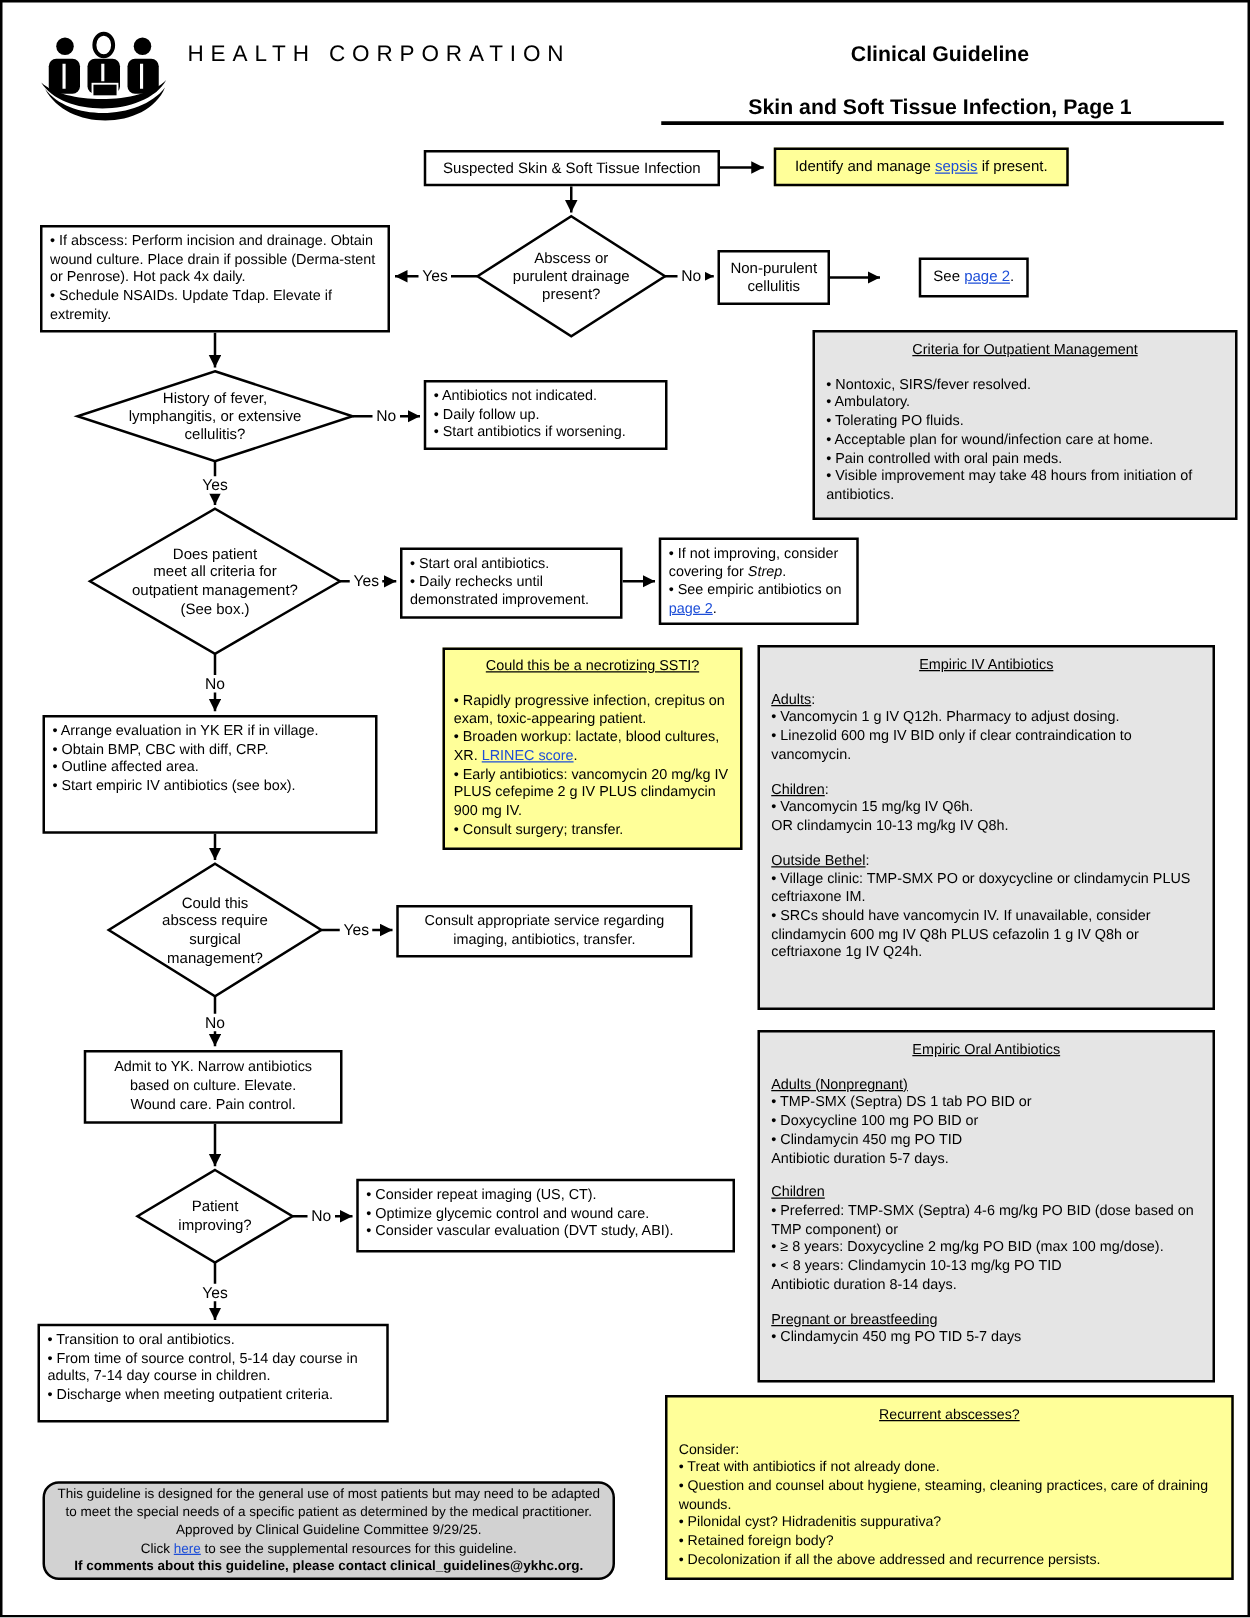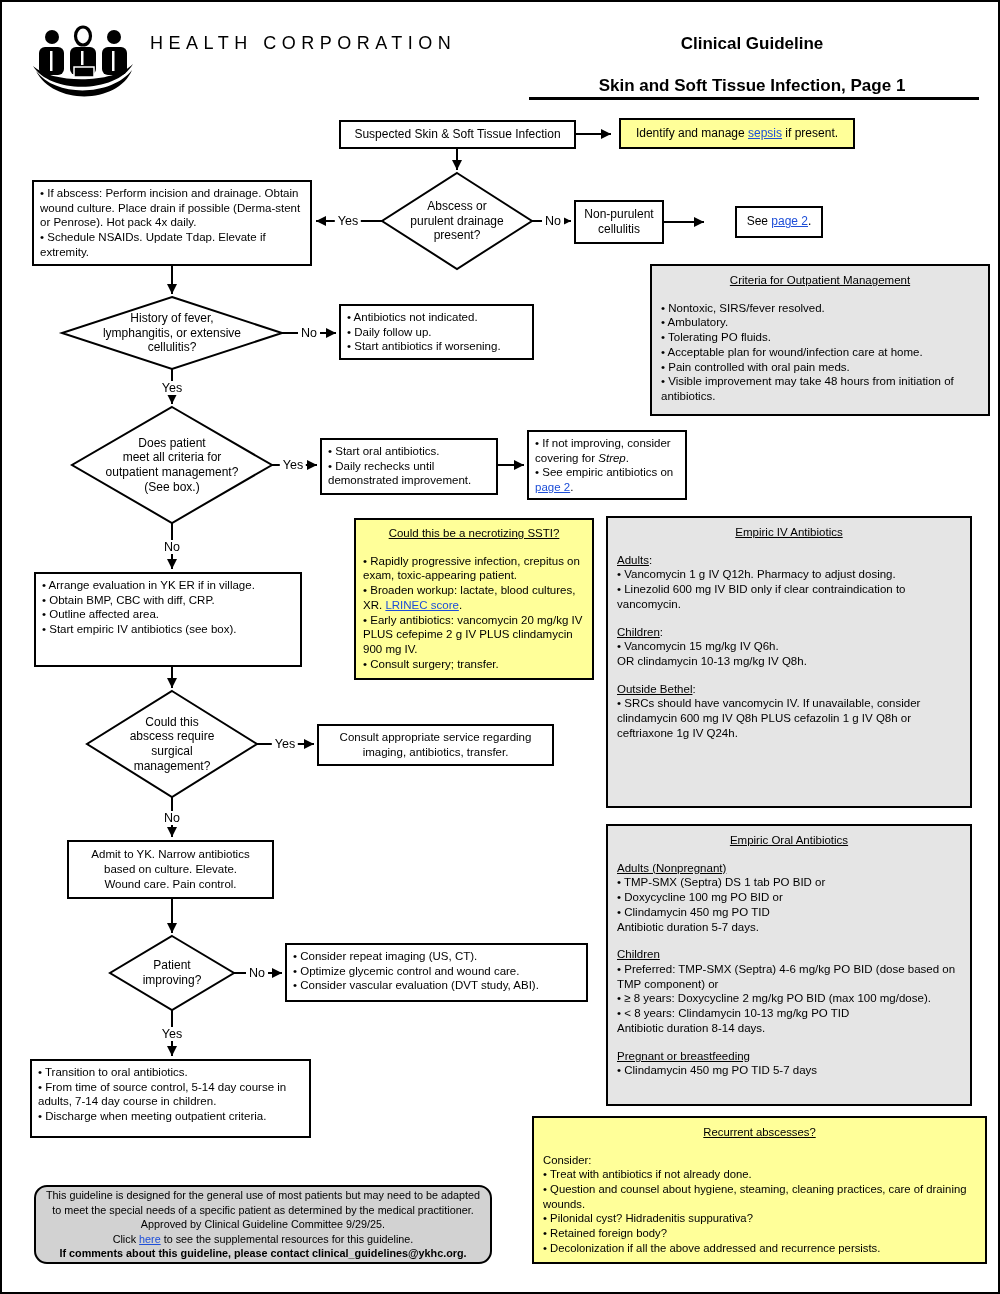--- a/index.html
+++ b/index.html
@@ -203,20 +203,21 @@
         <div class="ln">• Vancomycin 1 g IV Q12h. Pharmacy to adjust dosing.</div>
         <div class="ln">• Linezolid 600 mg IV BID only if clear contraindication to vancomycin.</div>
       </div>
     <div class="mt"><span class="uh">Children</span><span>:</span></div>
     <div>
         <div class="ln">• Vancomycin 15 mg/kg IV Q6h.</div>
         <div class="ln">OR clindamycin 10-13 mg/kg IV Q8h.</div>
       </div>
     <div class="mt"><span class="uh">Outside Bethel</span><span>:</span></div>
     <div>
+        <div class="ln">• Village clinic: TMP-SMX PO or doxycycline or clindamycin PLUS ceftriaxone IM.</div>
         <div class="ln">• SRCs should have vancomycin IV. If unavailable, consider clindamycin 600 mg IV Q8h PLUS cefazolin 1 g IV Q8h or ceftriaxone 1g IV Q24h.</div>
       </div>
   </div>
 
   <div class="abs dtext" style="left:95px;top:703px;width:150px;height:78px;">Could this
 abscess require
 surgical
 management?</div>
   <div class="abs yn" style="left:283px;top:742px;">Yes</div>
   <div class="abs yn" style="left:170px;top:816px;">No</div>

